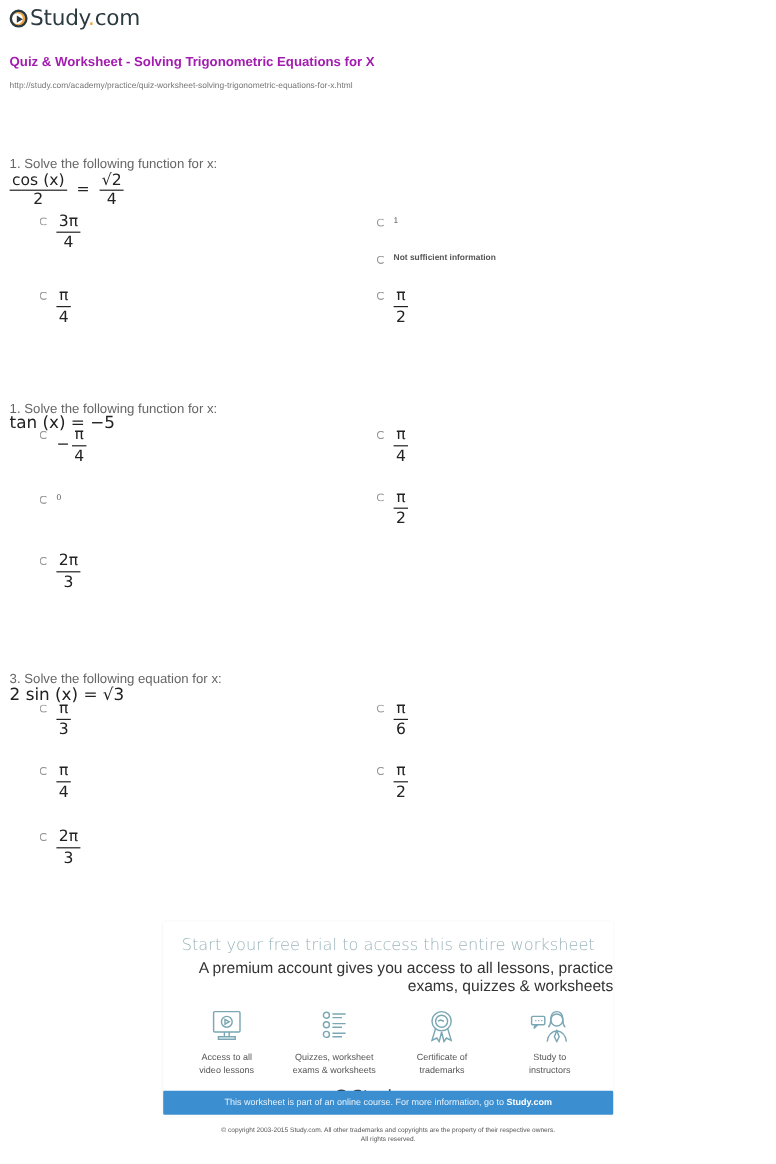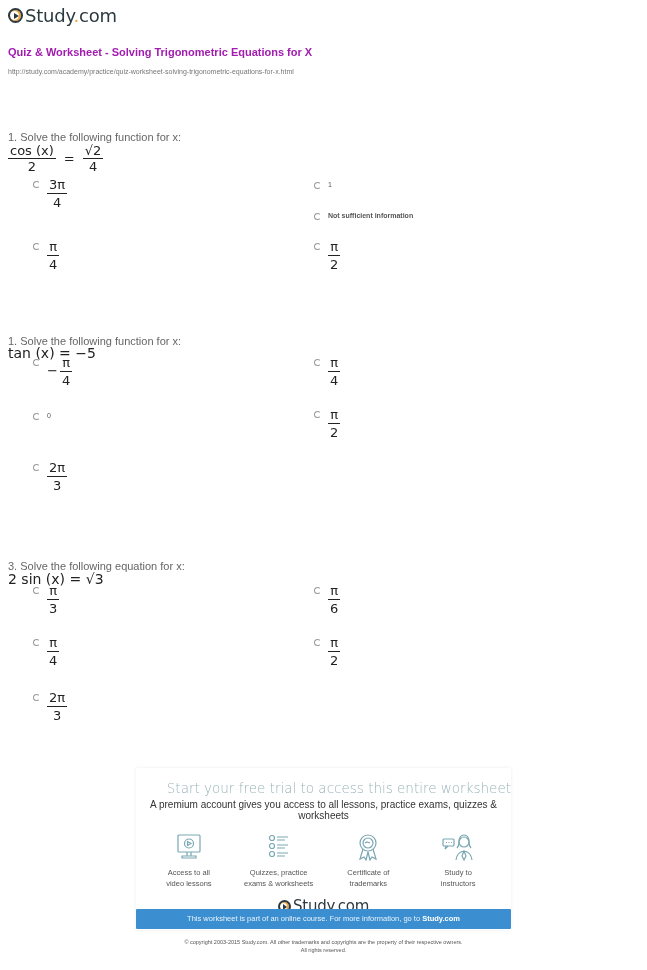--- a/index.html
+++ b/index.html
@@ -33,22 +33,22 @@
     margin-right: 7px; margin-top: 4px; flex: none; }
   .opt .frac { font-size: 13px; }
   .opt .frac .num { line-height: 16px; }
   .opt .frac .den { line-height: 18px; }
   .opt-text { font-size: 7px; color: #555; margin-top: 3px; }
   .opt-text.bold { font-weight: bold; }
   .neg { font-family: "DejaVu Sans", sans-serif; font-size: 13px; margin-top: 8px; margin-right: 2px; color:#222; }
 
   .promo { position: absolute; left: 136px; top: 768px; width: 375px; height: 162px; background: #fff;
     box-shadow: 0 0 3px rgba(0,0,0,0.08); }
-  .promo-head { text-align: right; font-size: 13.5px; color: #9ab4bb; margin-top: 12px; font-family: "DejaVu Sans", sans-serif; font-weight: 300; }
-  .promo-sub { text-align: center; font-size: 10px; color: #333; margin-top: 3px; }
+  .promo-head { text-align: center; font-size: 13.5px; color: #9ab4bb; margin-top: 12px; font-family: "DejaVu Sans", sans-serif; font-weight: 300; }
+  .promo-sub { text-align: right; font-size: 13px; color: #333; margin-top: 3px; }
   .features { display: flex; justify-content: space-around; margin-top: 12px; padding: 0 8px; }
   .feature { width: 85px; text-align: center; }
   .feature svg { display: block; margin: 0 auto; }
   .feature-label { font-size: 7.5px; color: #555; line-height: 11px; margin-top: 6px; }
   .promo-logo { display: flex; justify-content: center; align-items: center; margin-top: 8px; }
   .promo-logo .logo-text { font-size: 15px; }
   .promo-logo .logo-mark { width: 13px; height: 13px; border-width: 2px; }
   .promo-logo .logo-mark::after { left: 3.5px; top: 2.3px; border-left-width: 4px; border-top-width: 3px; border-bottom-width: 3px; }
   .banner { position: absolute; left: 136px; top: 909px; width: 375px; height: 20px; background: #3b8fd0;
     color: #e8f2fb; font-size: 7.5px; text-align: center; line-height: 20px; border-radius: 1px; }
@@ -218,21 +218,21 @@
       </svg>
       <div class="feature-label"><span>Access to all</span><br><span>video lessons</span></div>
     </div>
     <div class="feature">
       <svg width="30" height="28" viewBox="0 0 30 28" fill="none" stroke="#7aa7b3" stroke-width="1.2">
         <circle cx="8" cy="5" r="2.5"></circle>
           <circle cx="8" cy="13" r="2.5"></circle>
           <circle cx="8" cy="21" r="2.5"></circle>
         <path d="M13 4 h11 M13 7 h8 M13 12 h11 M13 15 h8 M13 20 h11 M13 23 h8"></path>
       </svg>
-      <div class="feature-label"><span>Quizzes, practice</span><br><span>exams &amp; worksheets</span></div>
+      <div class="feature-label"><span>Quizzes, worksheet</span><br><span>exams &amp; worksheets</span></div>
     </div>
     <div class="feature">
       <svg width="30" height="28" viewBox="0 0 30 28" fill="none" stroke="#7aa7b3" stroke-width="1.2">
         <circle cx="15" cy="10" r="8"></circle>
           <circle cx="15" cy="10" r="5"></circle>
           <path d="M12 10 l2 -1 l3 1"></path>
           <path d="M10 16 l-3 10 l4 -2 l2 3 l2 -8 M20 16 l3 10 l-4 -2 l-2 3 l-2 -8"></path>
       </svg>
       <div class="feature-label"><span>Certificate of</span><br><span>trademarks</span></div>
     </div>

